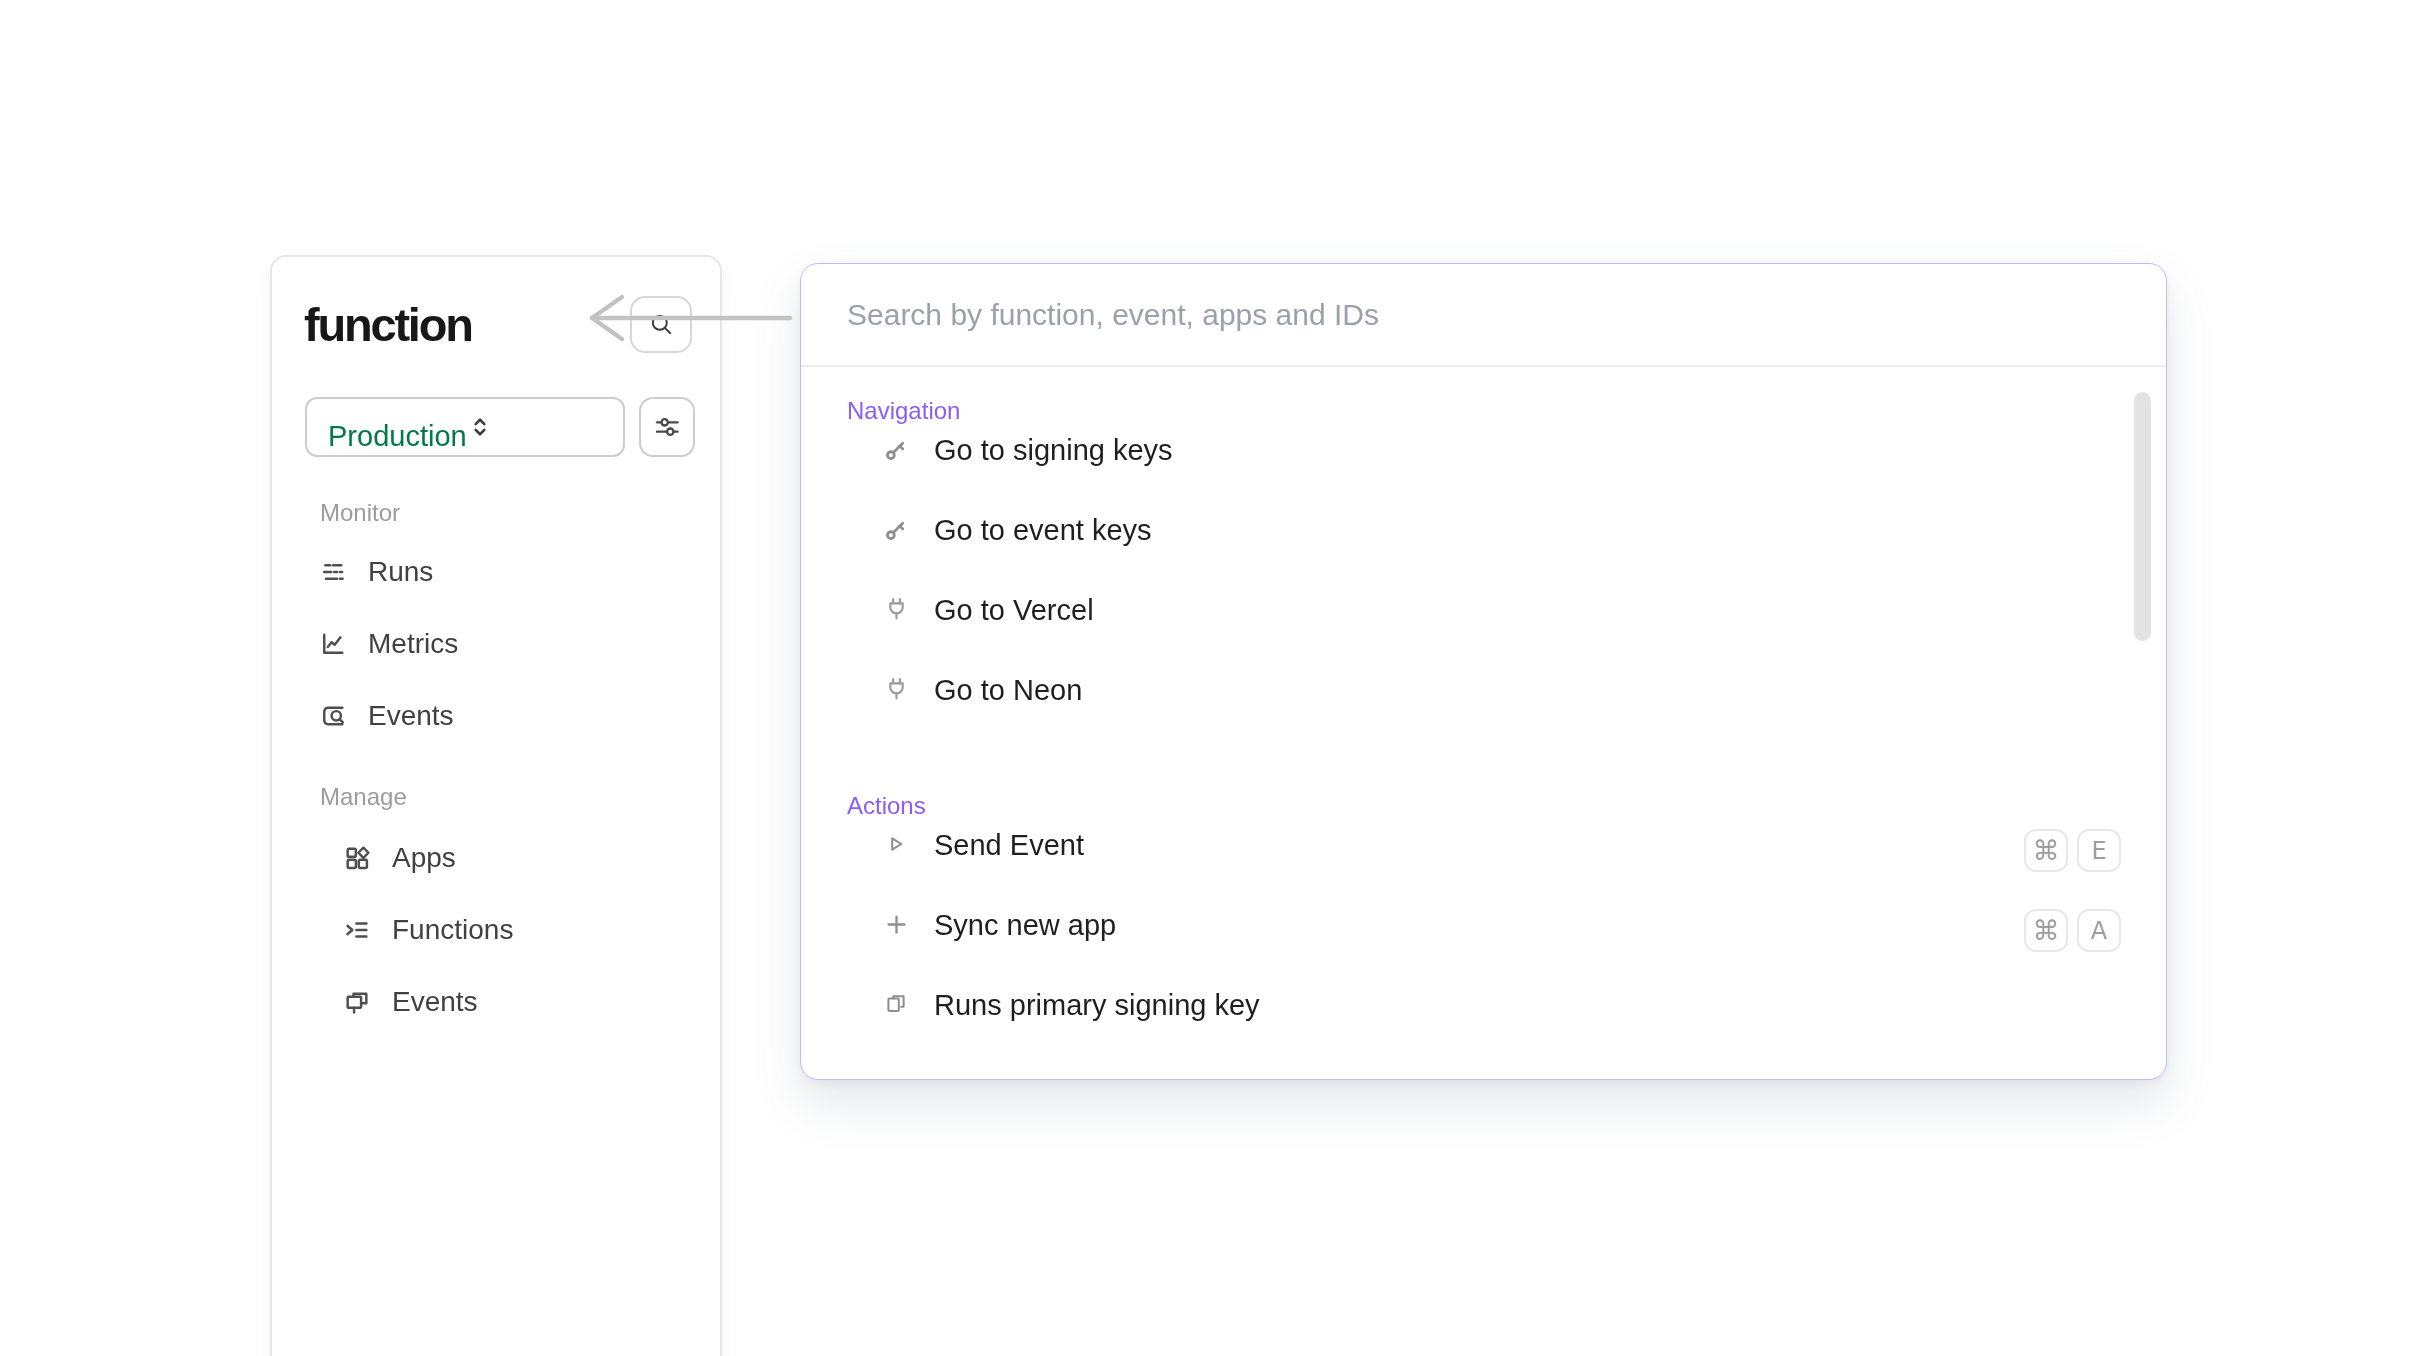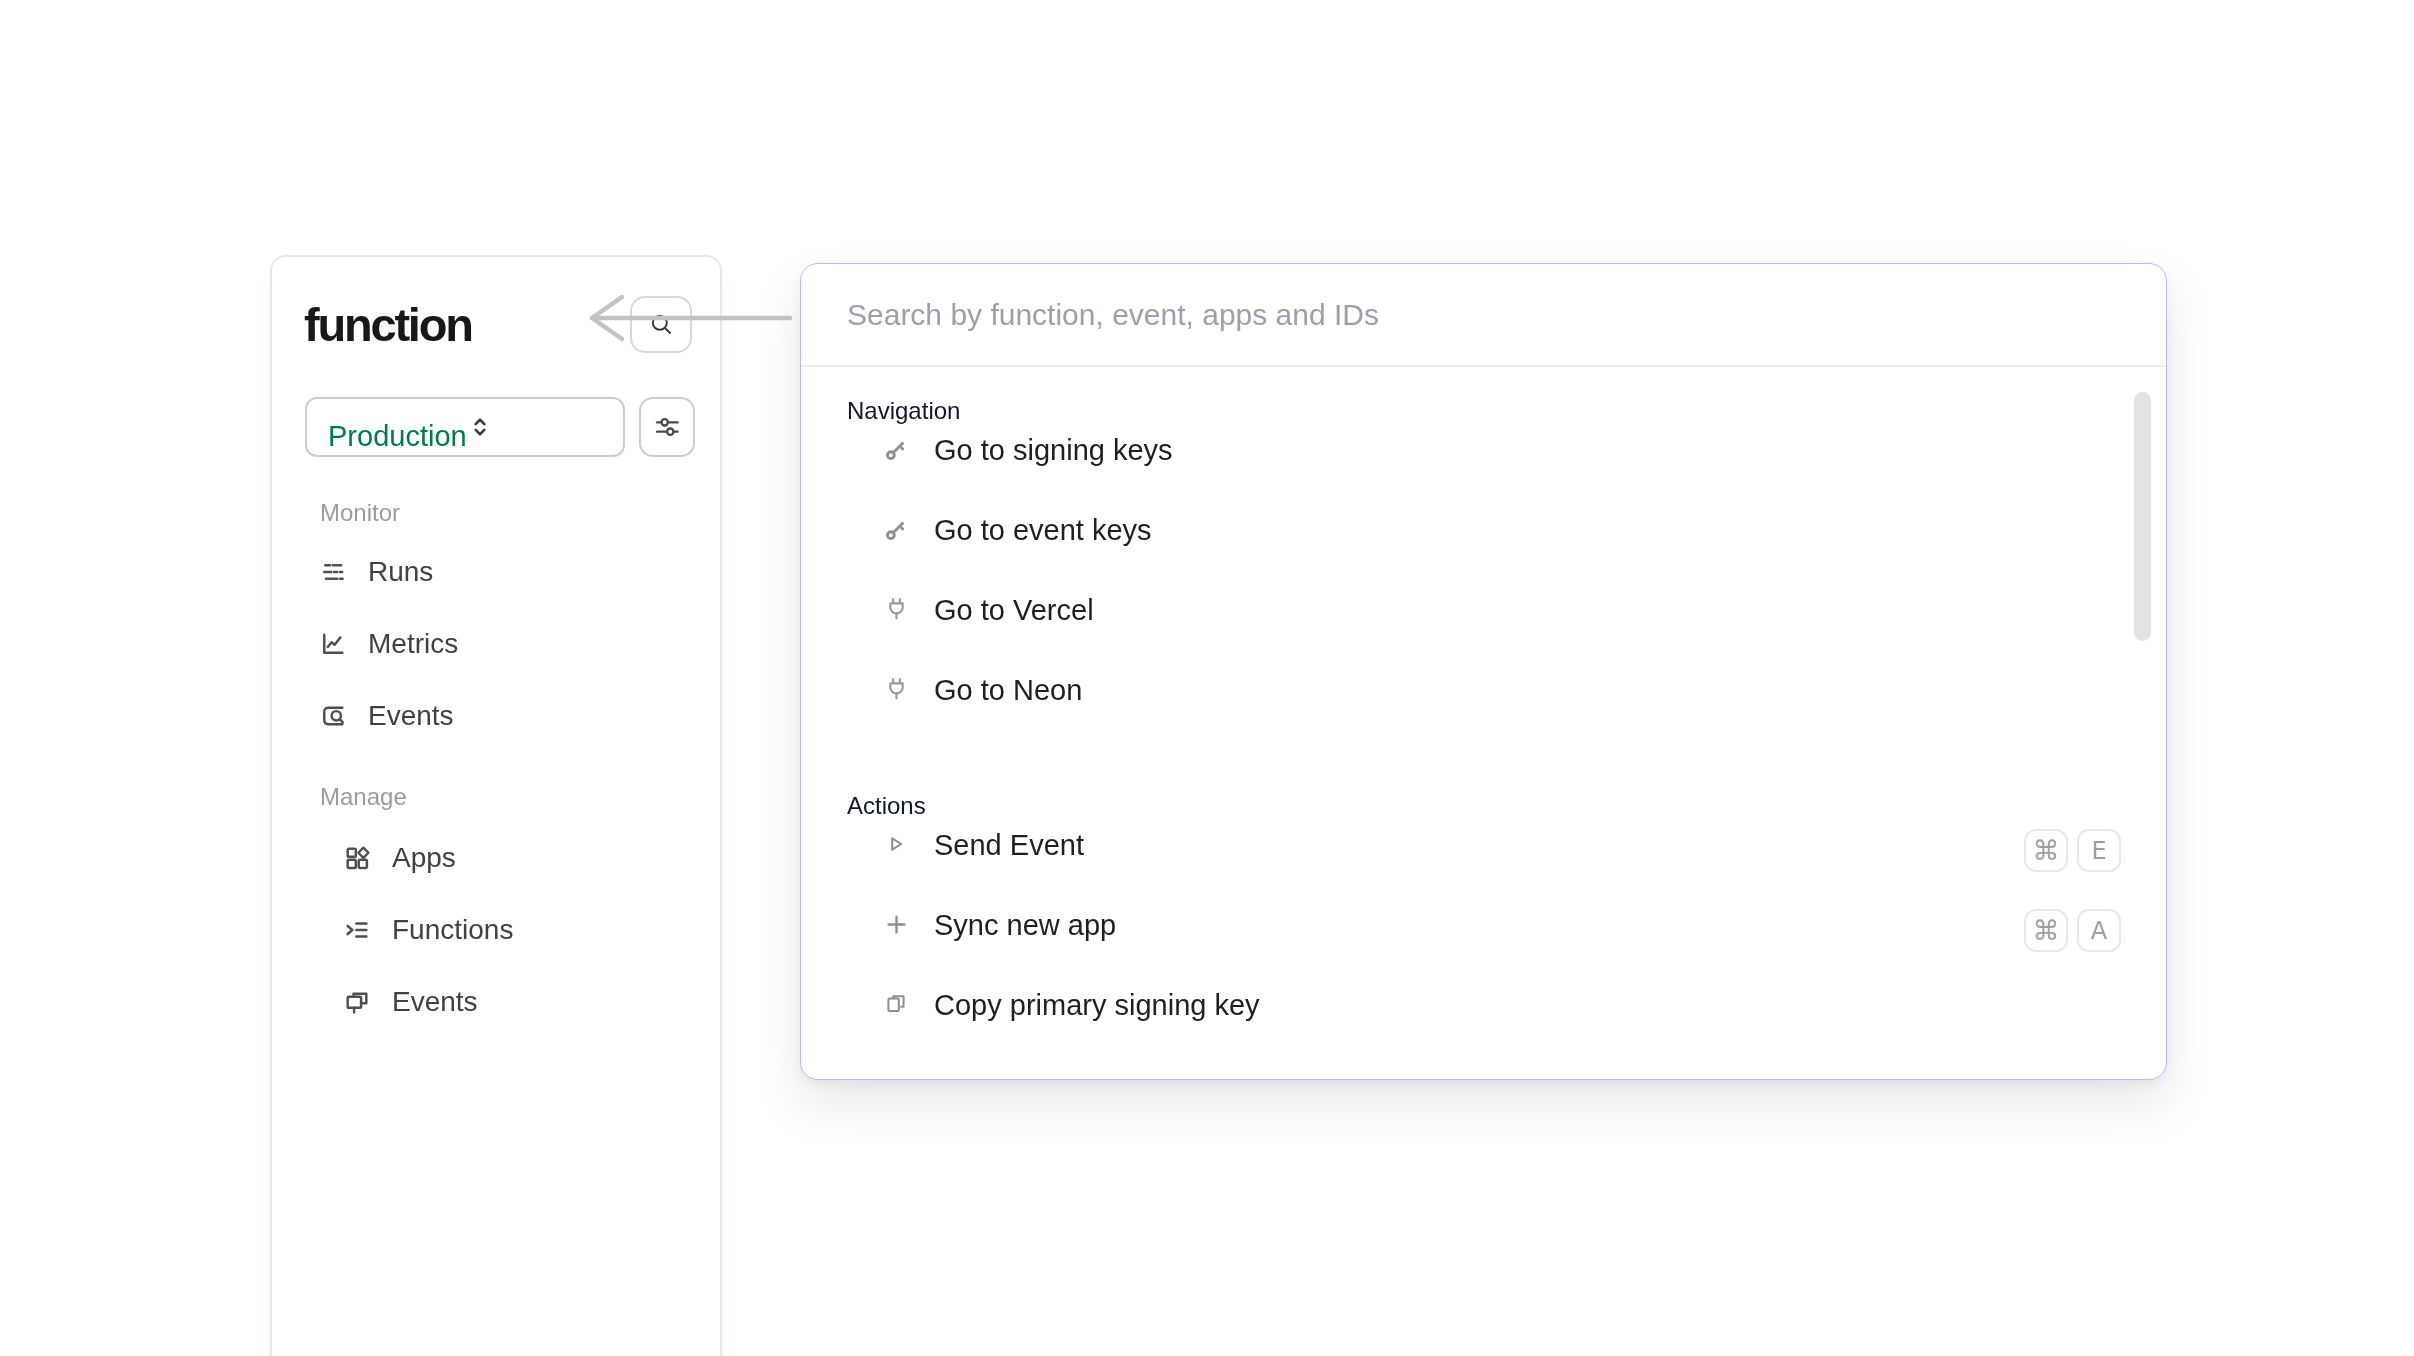--- a/index.html
+++ b/index.html
@@ -48,21 +48,21 @@
     box-shadow:0 24px 50px rgba(80,90,110,.14), 0 4px 12px rgba(0,0,0,.05);
   }
   .search-row { height:103px; border-bottom:2px solid #ececec; }
   .search-row input {
     width:100%; height:100%; border:none; outline:none; background:transparent;
     padding:0 46px; font-size:30px; color:#30343a; border-radius:18px 18px 0 0;
     font-family:"Liberation Sans", sans-serif;
   }
   .search-row input::placeholder { color:#9aa1ab; opacity:1; }
   .results { padding:0 45px 0 46px; }
-  .group-label { font-size:24px; color:#0f172a; height:28px; line-height:28px; }
+  .group-label { font-size:24px; color:#8b5cf6; height:28px; line-height:28px; }
   .group-label.first { margin-top:30px; }
   .group-label.second { margin-top:38px; }
   .group-items { margin-top:9px; }
   .result-item { display:flex; height:80px; cursor:pointer; border-radius:10px; }
   .result-item .ic { width:30px; height:30px; display:flex; align-items:center; justify-content:center; margin:0 23px 0 34px; flex:none; }
   .result-item .lbl { font-size:29px; color:#1f1f1f; }
   .keys { display:flex; gap:9px; margin-left:auto; }
   .key {
     width:44px; height:43px; border:2px solid #e8e8e8; border-radius:12px;
     display:flex; align-items:center; justify-content:center;
@@ -280,21 +280,21 @@
           </span>
         </div>
 
         <div class="result-item">
           <span class="ic">
             <svg width="26" height="26" viewBox="0 0 24 24" fill="none" stroke="#8f8f8f" stroke-width="1.9" stroke-linecap="round" stroke-linejoin="round">
               <path d="M9.5 7 V4.8 H19 V14.5 H16.8"></path>
               <rect x="5" y="7" width="9.6" height="11.5" rx="1"></rect>
             </svg>
           </span>
-          <span class="lbl">Copy primary signing key</span>
+          <span class="lbl">Runs primary signing key</span>
         </div>
       </div>
     </div>
 
     <div class="scroll-thumb"></div>
   </div>
 
 </div>
 
 </body></html>

